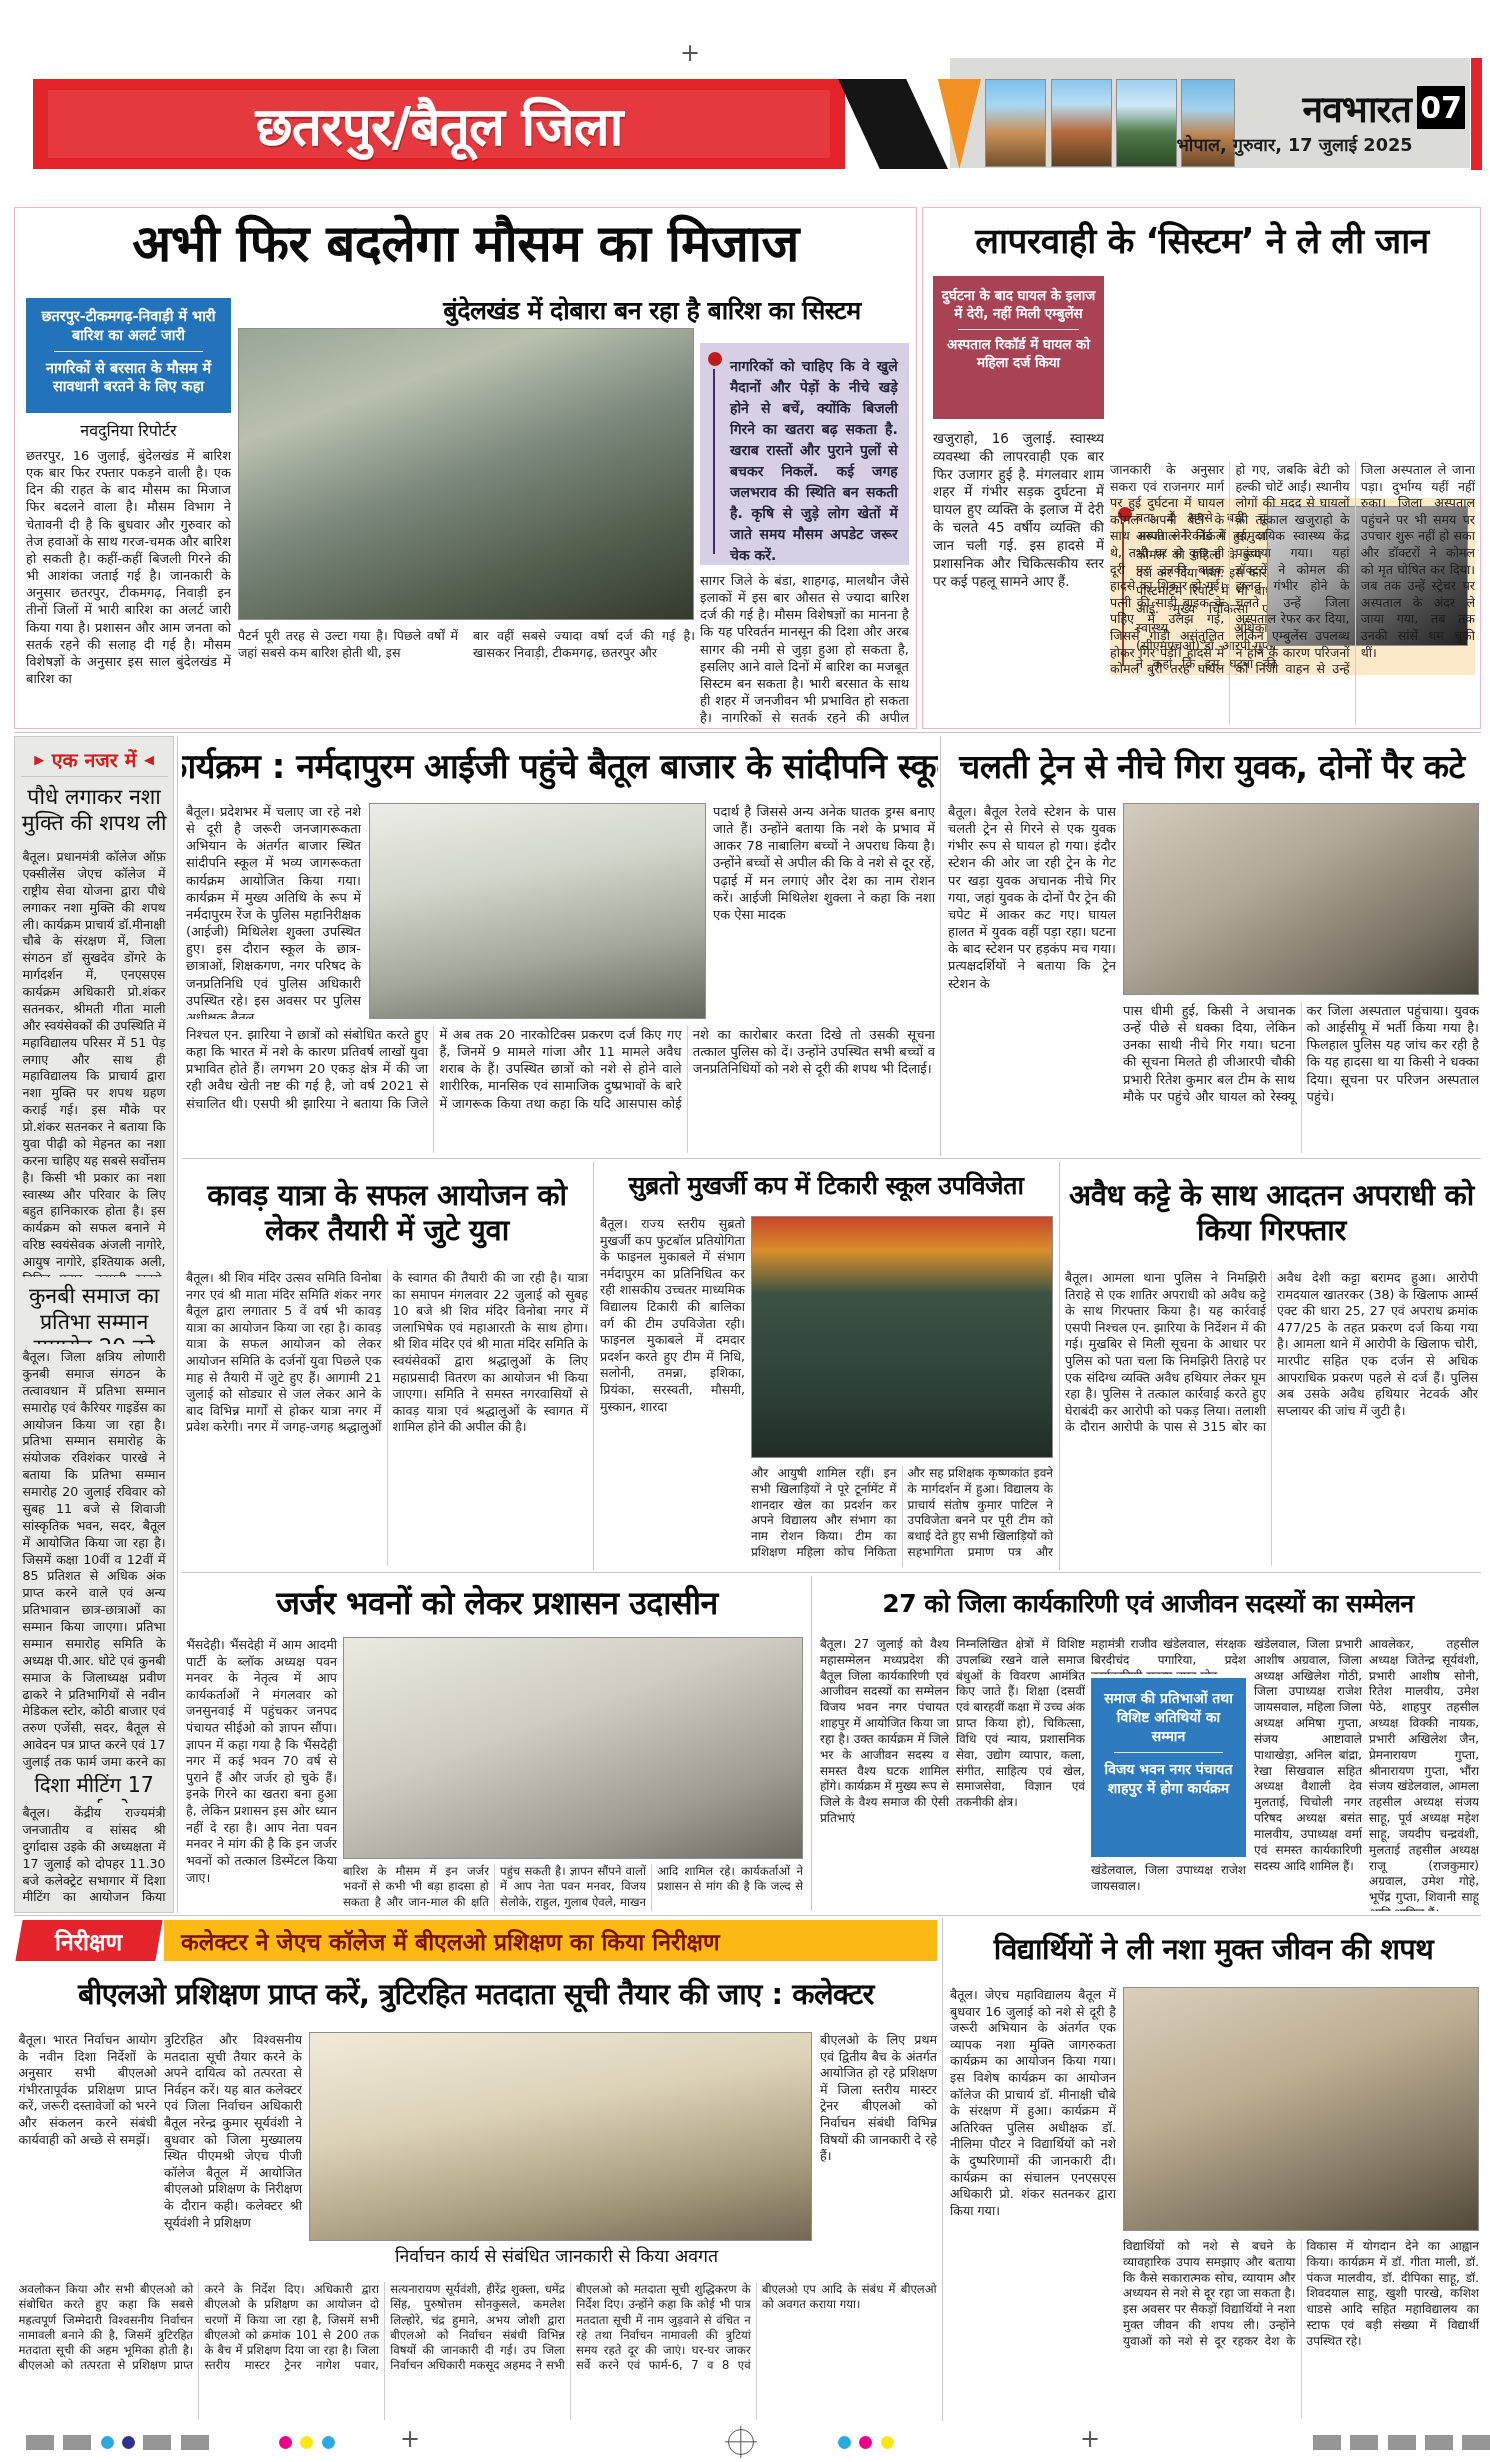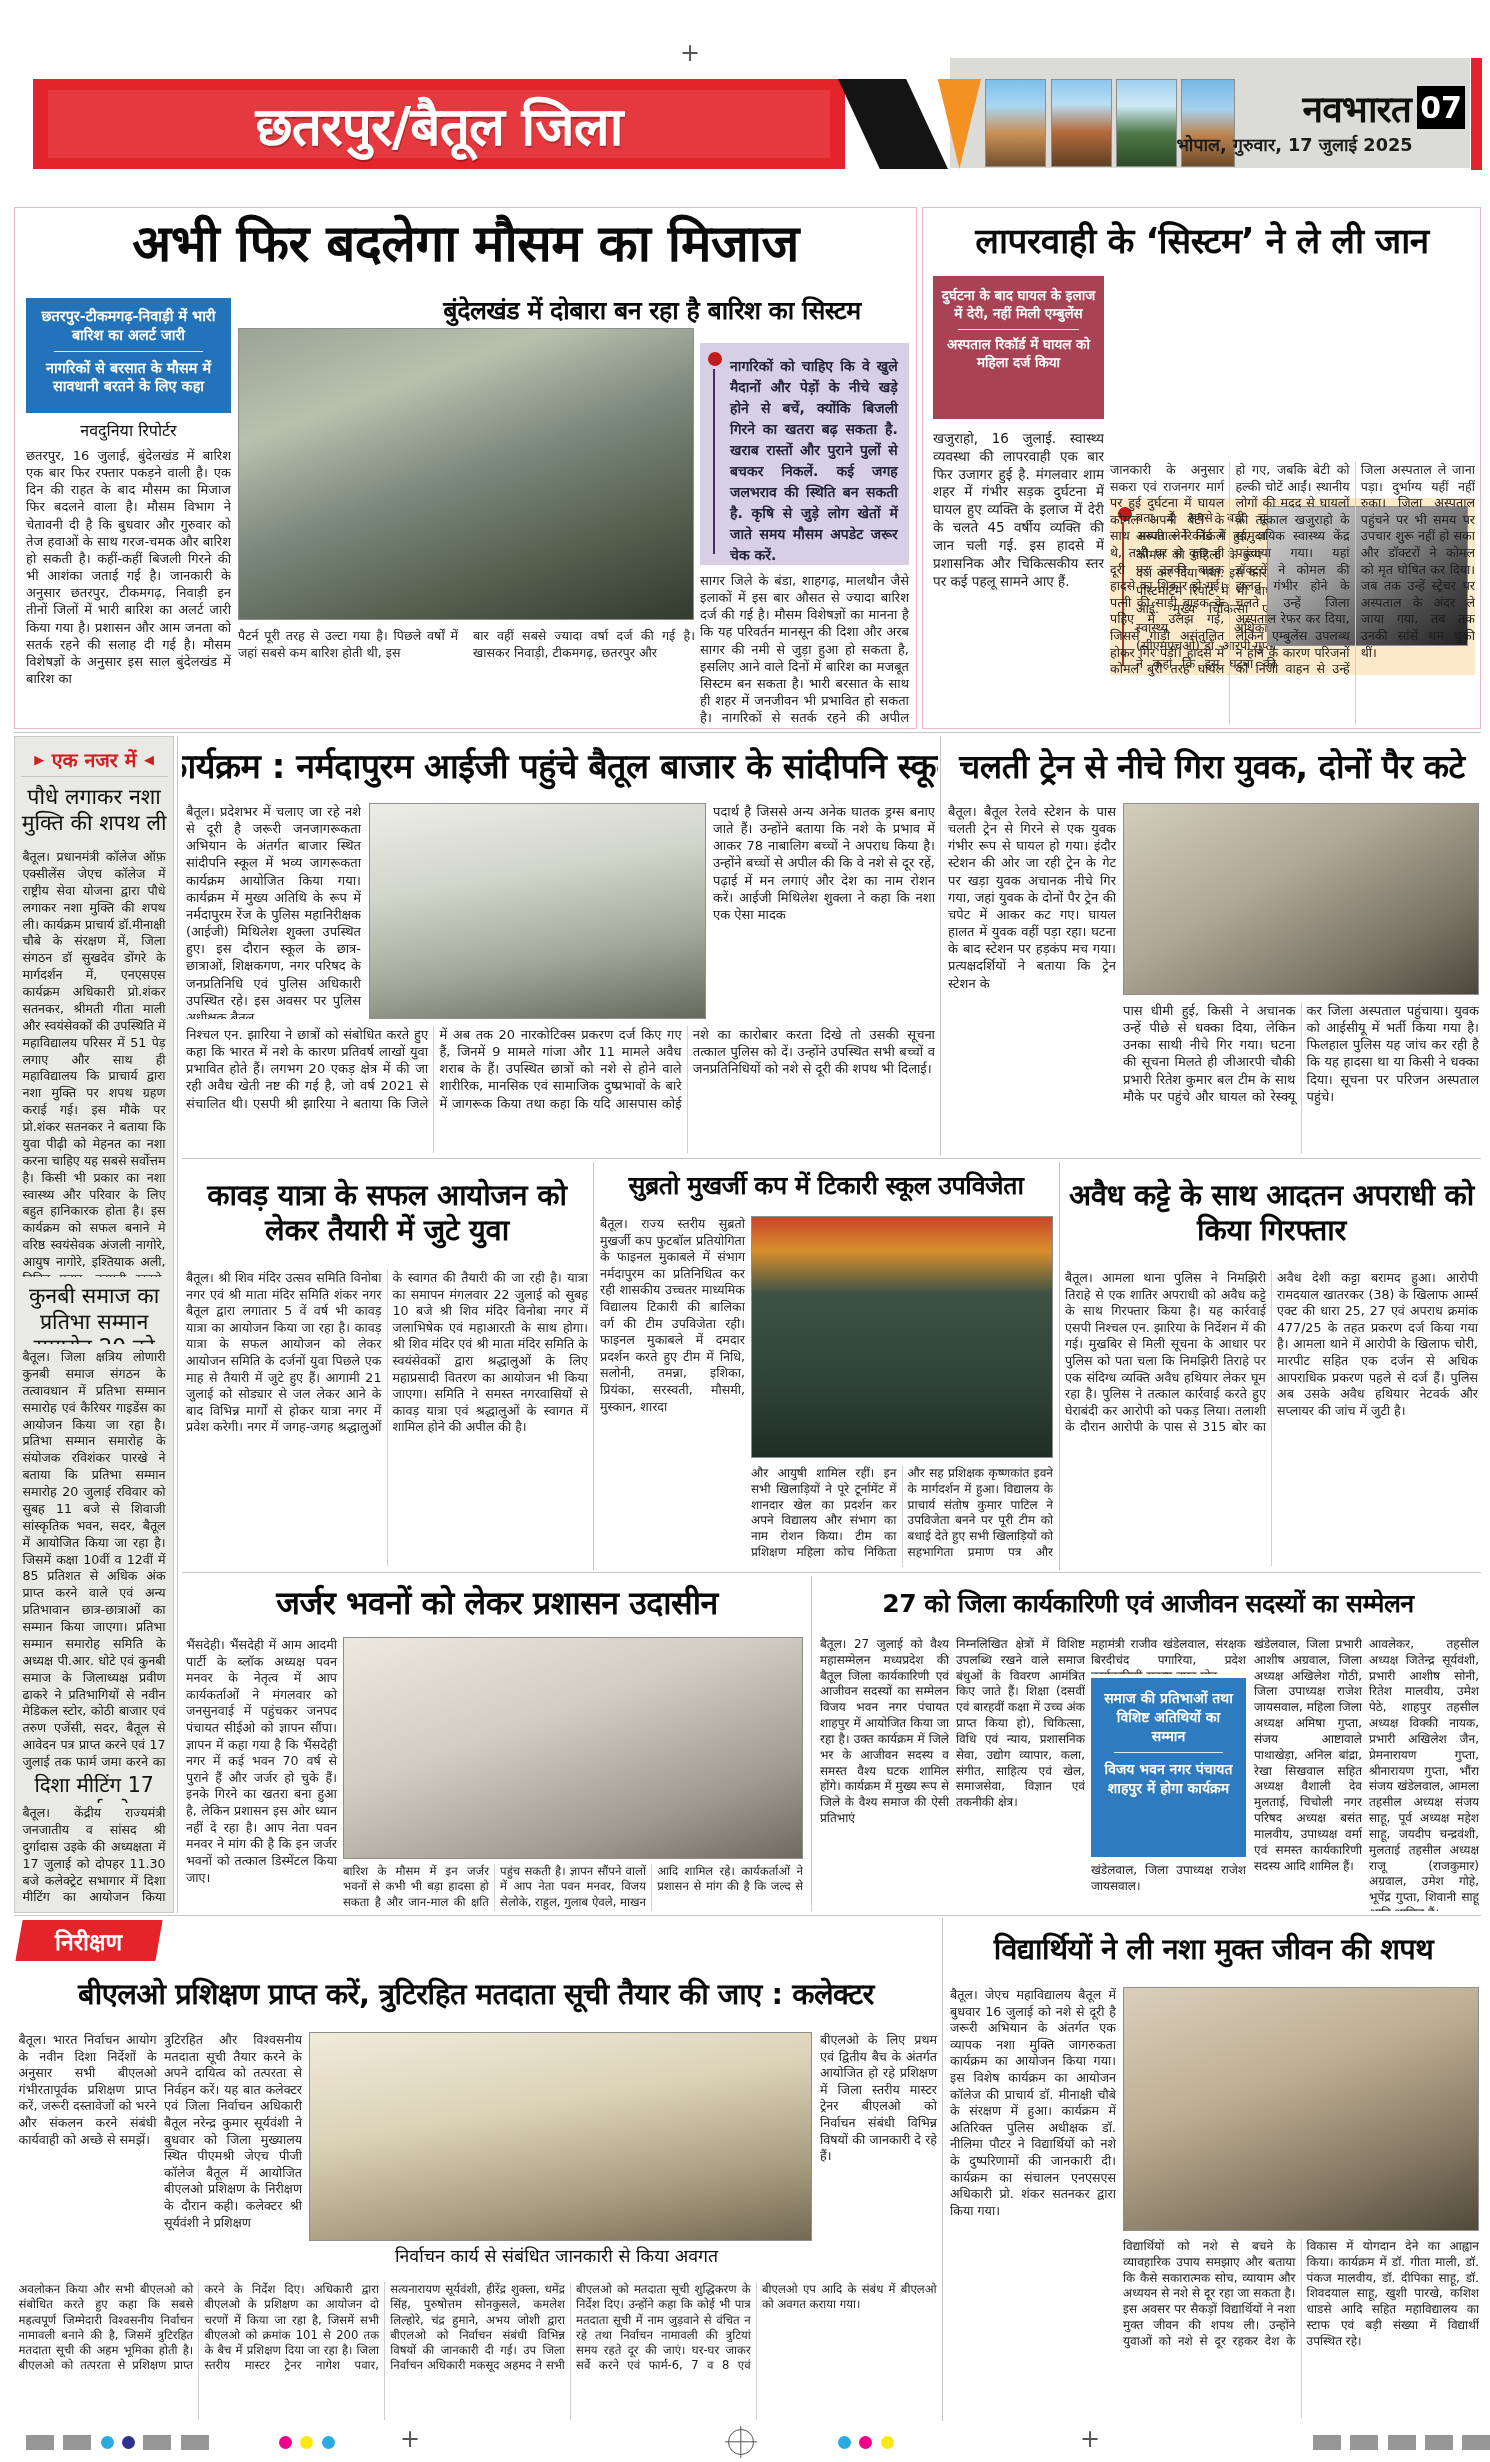--- a/index.html
+++ b/index.html
@@ -161,20 +161,21 @@
     <div class="wbox" style="font-size:14px;line-height:1.35;">समाज की प्रतिभाओं तथा विशिष्ट अतिथियों का सम्मान</div>
     <div class="dv"></div>
     <div class="wbox" style="font-size:14px;line-height:1.35;">विजय भवन नगर पंचायत शाहपुर में होगा कार्यक्रम</div>
   </div>
   <div class="abs bd" style="left:1091px;top:1863px;width:155px;height:48px;font-size:12px;">खंडेलवाल, जिला उपाध्यक्ष राजेश जायसवाल।</div>
   <div class="abs bd" style="left:1254px;top:1637px;width:108px;height:274px;font-size:12px;">खंडेलवाल, जिला प्रभारी आशीष अग्रवाल, जिला अध्यक्ष अखिलेश गोठी, जिला उपाध्यक्ष राजेश जायसवाल, महिला जिला अध्यक्ष अमिषा गुप्ता, संजय आष्टावाले पाथाखेड़ा, अनिल बांद्रा, रेखा सिखवाल सहित अध्यक्ष वैशाली देव मुलताई, चिचोली नगर परिषद अध्यक्ष बसंत मालवीय, उपाध्यक्ष वर्मा एवं समस्त कार्यकारिणी सदस्य आदि शामिल हैं।</div>
   <div class="abs bd" style="left:1369px;top:1637px;width:110px;height:274px;font-size:12px;">आवलेकर, तहसील अध्यक्ष जितेन्द्र सूर्यवंशी, प्रभारी आशीष सोनी, रितेश मालवीय, उमेश पेठे, शाहपुर तहसील अध्यक्ष विक्की नायक, प्रभारी अखिलेश जैन, प्रेमनारायण गुप्ता, श्रीनारायण गुप्ता, भौंरा संजय खंडेलवाल, आमला तहसील अध्यक्ष संजय साहू, पूर्व अध्यक्ष महेश साहू, जयदीप चन्द्रवंशी, मुलताई तहसील अध्यक्ष राजू (राजकुमार) अग्रवाल, उमेश गोहे, भूपेंद्र गुप्ता, शिवानी साहू आदि शामिल हैं।</div>
 
   <div class="abs" style="left:18.6px;top:1920px;width:140px;height:41px;background:#e4232a;transform:skewX(-10deg);"></div>
   <div class="abs wbox" style="left:18.6px;top:1920px;width:140px;height:41px;display:flex;align-items:center;justify-content:center;font-size:23px;">निरीक्षण</div>
+  <div class="abs" style="left:164px;top:1920px;width:773px;height:41px;background:#fdb913;display:flex;align-items:center;padding-left:17px;box-sizing:border-box;font-weight:bold;font-size:23px;color:#7a1208;overflow:hidden;white-space:nowrap;">कलेक्टर ने जेएच कॉलेज में बीएलओ प्रशिक्षण का किया निरीक्षण</div>
   <div class="abs hl" style="left:14px;top:1967px;width:924px;height:56px;font-size:29px;">बीएलओ प्रशिक्षण प्राप्त करें, त्रुटिरहित मतदाता सूची तैयार की जाए : कलेक्टर</div>
   <div class="abs bd" style="left:18.6px;top:2032px;width:138px;height:235px;font-size:12.6px;">बैतूल। भारत निर्वाचन आयोग के नवीन दिशा निर्देशों के अनुसार सभी बीएलओ गंभीरतापूर्वक प्रशिक्षण प्राप्त करें, जरूरी दस्तावेजों को भरने और संकलन करने संबंधी कार्यवाही को अच्छे से समझें।</div>
   <div class="abs bd" style="left:164px;top:2032px;width:138px;height:235px;font-size:12.6px;">त्रुटिरहित और विश्वसनीय मतदाता सूची तैयार करने के अपने दायित्व को तत्परता से निर्वहन करें। यह बात कलेक्टर एवं जिला निर्वाचन अधिकारी बैतूल नरेन्द्र कुमार सूर्यवंशी ने बुधवार को जिला मुख्यालय स्थित पीएमश्री जेएच पीजी कॉलेज बैतूल में आयोजित बीएलओ प्रशिक्षण के निरीक्षण के दौरान कही। कलेक्टर श्री सूर्यवंशी ने प्रशिक्षण</div>
   <div class="abs photo" style="left:309px;top:2032px;width:503px;height:209px;background:linear-gradient(170deg,#f0ead9 0%,#dcd2b8 38%,#ab9f82 72%,#736853 100%);"></div>
   <div class="abs bd" style="left:820px;top:2032px;width:117px;height:235px;font-size:12.6px;">बीएलओ के लिए प्रथम एवं द्वितीय बैच के अंतर्गत आयोजित हो रहे प्रशिक्षण में जिला स्तरीय मास्टर ट्रेनर बीएलओ को निर्वाचन संबंधी विभिन्न विषयों की जानकारी दे रहे हैं।</div>
   <div class="abs sbt" style="left:305px;top:2246px;width:503px;height:26px;font-size:17.7px;">निर्वाचन कार्य से संबंधित जानकारी से किया अवगत</div>
   <div class="abs bd c5" style="left:18.6px;top:2282px;width:918px;height:138px;font-size:11.6px;">अवलोकन किया और सभी बीएलओ को संबोधित करते हुए कहा कि सबसे महत्वपूर्ण जिम्मेदारी विश्वसनीय निर्वाचन नामावली बनाने की है, जिसमें त्रुटिरहित मतदाता सूची की अहम भूमिका होती है। बीएलओ को तत्परता से प्रशिक्षण प्राप्त करने के निर्देश दिए। अधिकारी द्वारा बीएलओ के प्रशिक्षण का आयोजन दो चरणों में किया जा रहा है, जिसमें सभी बीएलओ को क्रमांक 101 से 200 तक के बैच में प्रशिक्षण दिया जा रहा है। जिला स्तरीय मास्टर ट्रेनर नागेश पवार, सत्यनारायण सूर्यवंशी, हीरेंद्र शुक्ला, धमेंद्र सिंह, पुरुषोत्तम सोनकुसले, कमलेश लिल्होरे, चंद्र हुमाने, अभय जोशी द्वारा बीएलओ को निर्वाचन संबंधी विभिन्न विषयों की जानकारी दी गई। उप जिला निर्वाचन अधिकारी मकसूद अहमद ने सभी बीएलओ को मतदाता सूची शुद्धिकरण के निर्देश दिए। उन्होंने कहा कि कोई भी पात्र मतदाता सूची में नाम जुड़वाने से वंचित न रहे तथा निर्वाचन नामावली की त्रुटियां समय रहते दूर की जाएं। घर-घर जाकर सर्वे करने एवं फार्म-6, 7 व 8 एवं बीएलओ एप आदि के संबंध में बीएलओ को अवगत कराया गया।</div>
 
   <div class="abs hl" style="left:946px;top:1920px;width:535px;height:60px;font-size:29px;">विद्यार्थियों ने ली नशा मुक्त जीवन की शपथ</div>
   <div class="abs bd" style="left:950px;top:1987px;width:166px;height:430px;font-size:12.6px;">बैतूल। जेएच महाविद्यालय बैतूल में बुधवार 16 जुलाई को नशे से दूरी है जरूरी अभियान के अंतर्गत एक व्यापक नशा मुक्ति जागरुकता कार्यक्रम का आयोजन किया गया। इस विशेष कार्यक्रम का आयोजन कॉलेज की प्राचार्य डॉ. मीनाक्षी चौबे के संरक्षण में हुआ। कार्यक्रम में अतिरिक्त पुलिस अधीक्षक डॉ. नीलिमा पौटर ने विद्यार्थियों को नशे के दुष्परिणामों की जानकारी दी। कार्यक्रम का संचालन एनएसएस अधिकारी प्रो. शंकर सतनकर द्वारा किया गया।</div>

